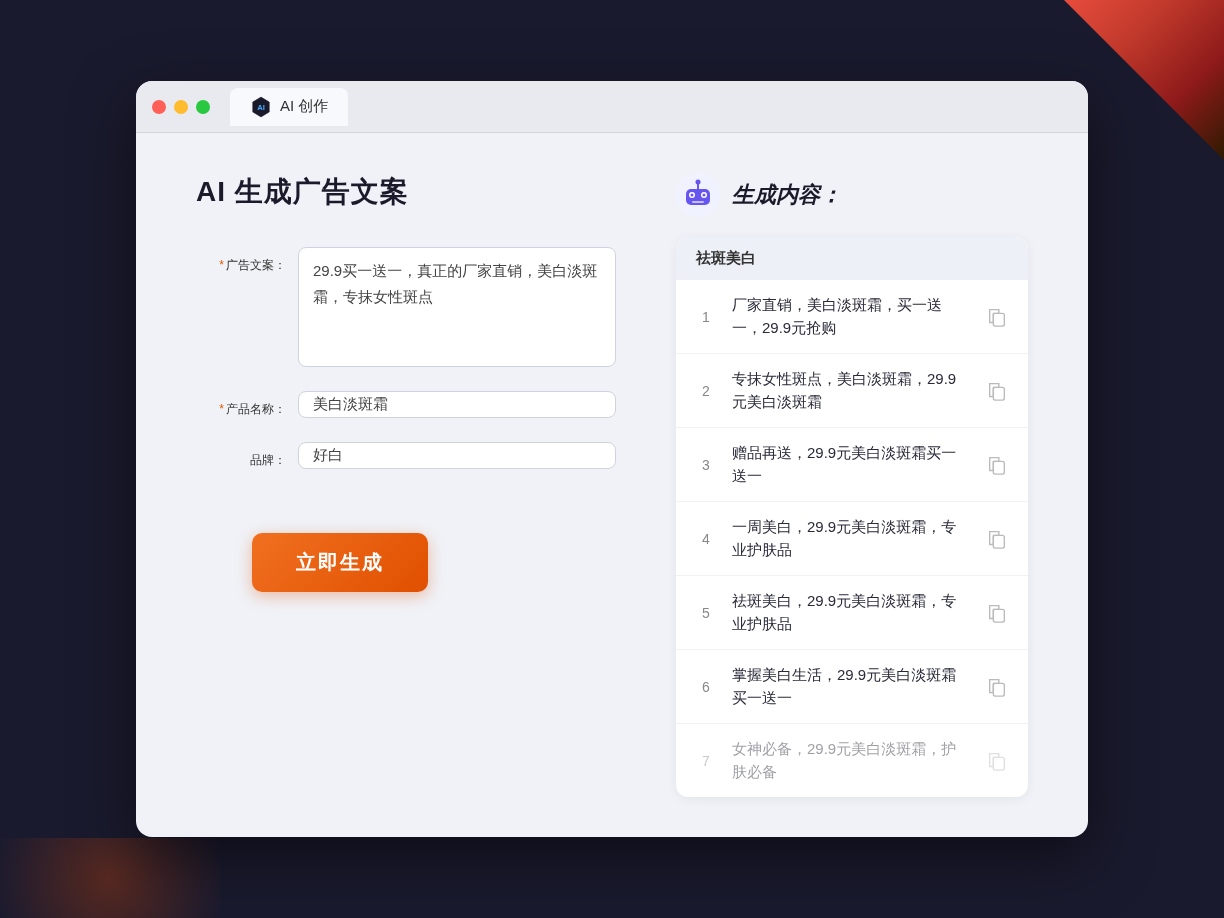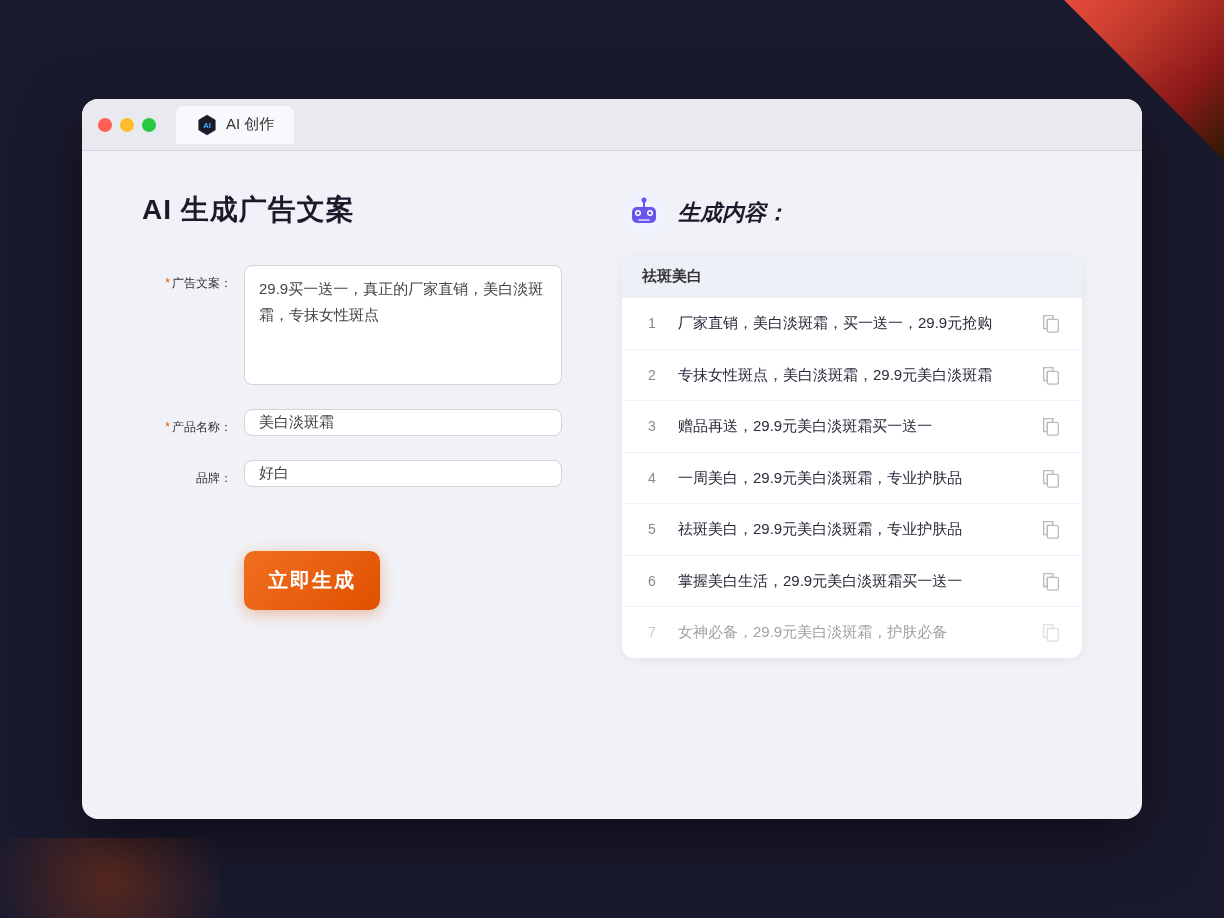--- a/index.html
+++ b/index.html
@@ -29,21 +29,21 @@
       bottom: 0; left: 0;
       width: 220px; height: 80px;
       background: radial-gradient(circle, rgba(230,76,0,0.3), transparent);
       z-index: 0;
     }
 
     
     .browser-window {
       position: relative;
       z-index: 1;
-      width: 1060px;
+      width: 952px;
       min-height: 720px;
       background: #f0f2f7;
       border-radius: 16px;
       box-shadow: 0 20px 60px rgba(0,0,0,0.5);
       overflow: hidden;
     }
 
     
     .title-bar {
       background: #e8eaf0;
@@ -142,26 +142,26 @@
       background: white;
       outline: none;
       font-family: inherit;
       resize: none;
       min-height: 120px;
       line-height: 1.7;
     }
 
     .generate-btn {
       margin-top: 40px;
-      margin-left: 102px;
+      margin-left: 56px;
       background: linear-gradient(135deg, #f07020, #e05000);
       color: white;
       border: none;
       border-radius: 10px;
-      padding: 16px 24px;
+      padding: 16px 44px;
       font-size: 20px;
       font-weight: 600;
       cursor: pointer;
       letter-spacing: 2px;
       font-family: inherit;
       box-shadow: 0 4px 16px rgba(224,80,0,0.35);
     }
 
     
     .right-panel {

